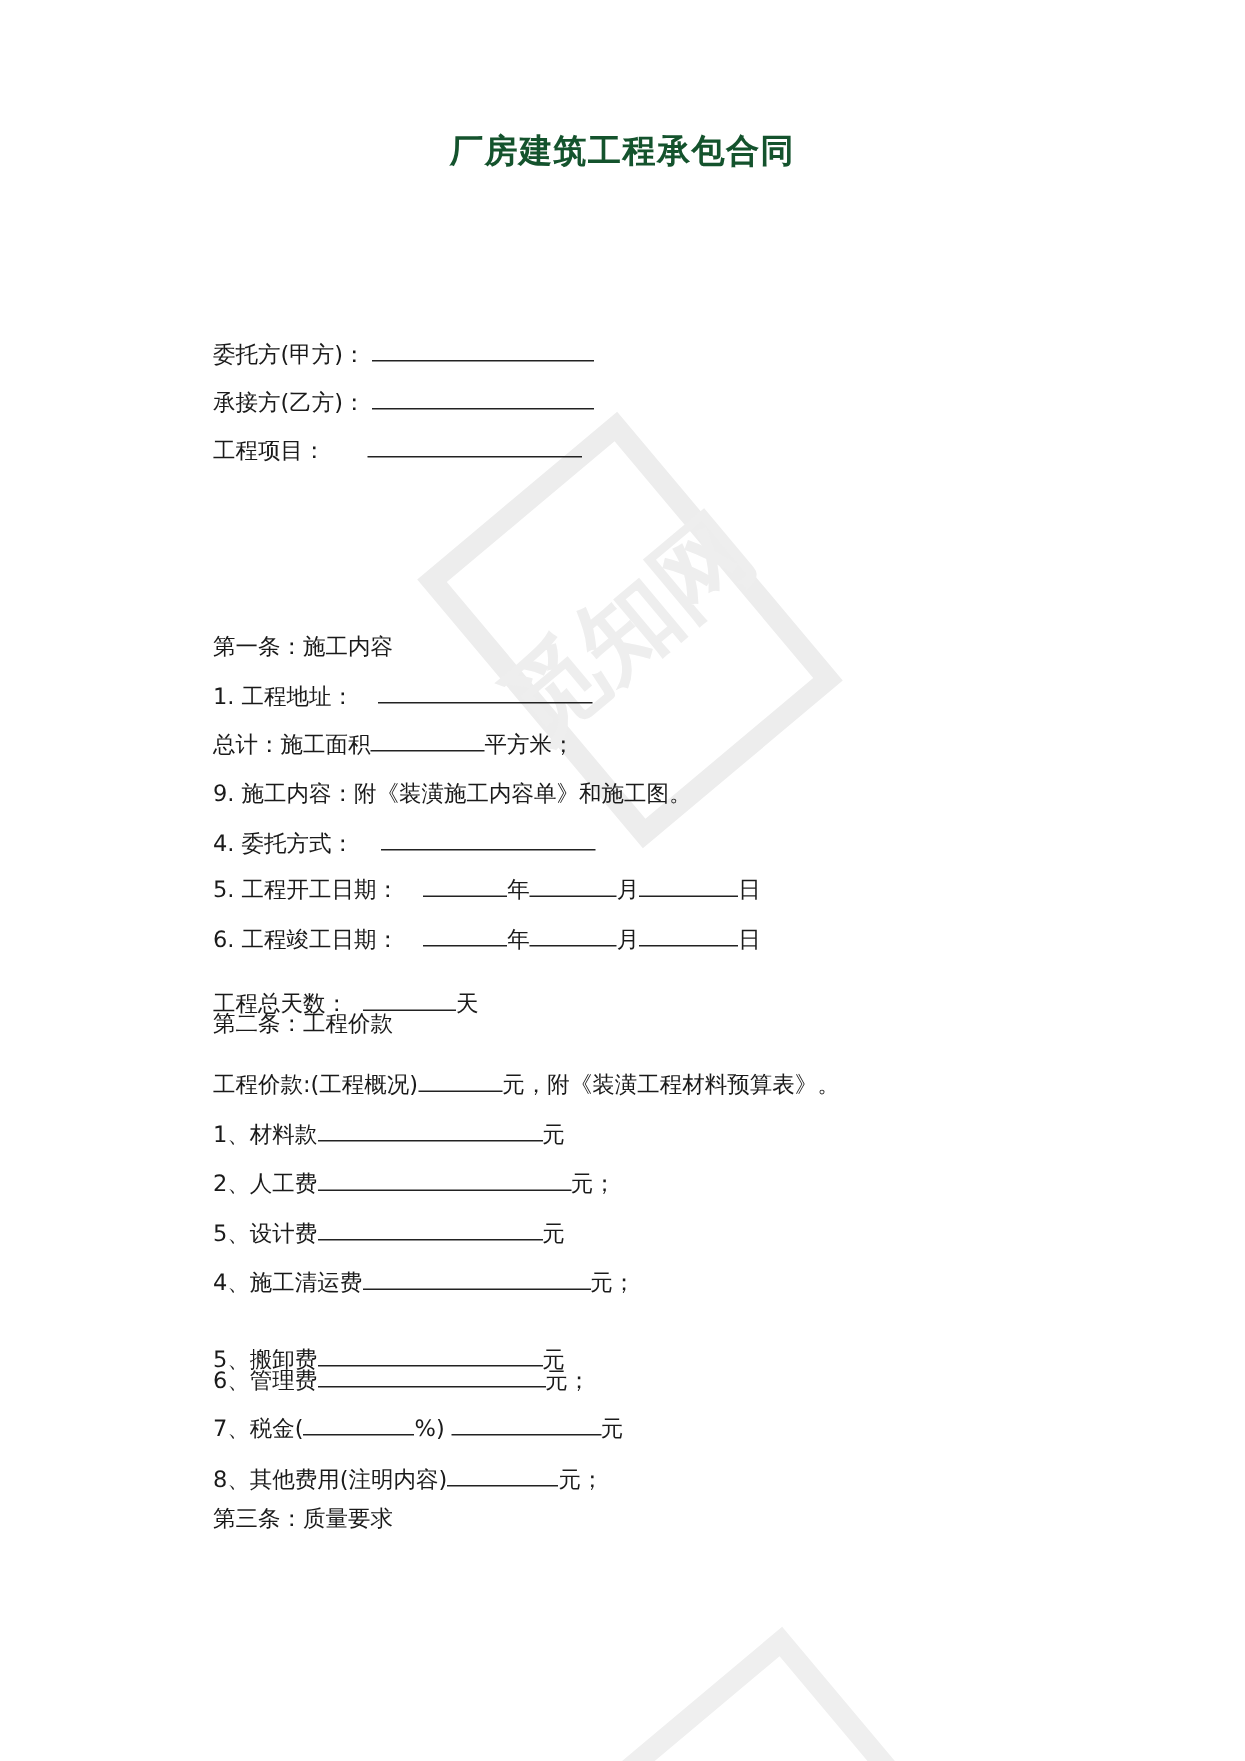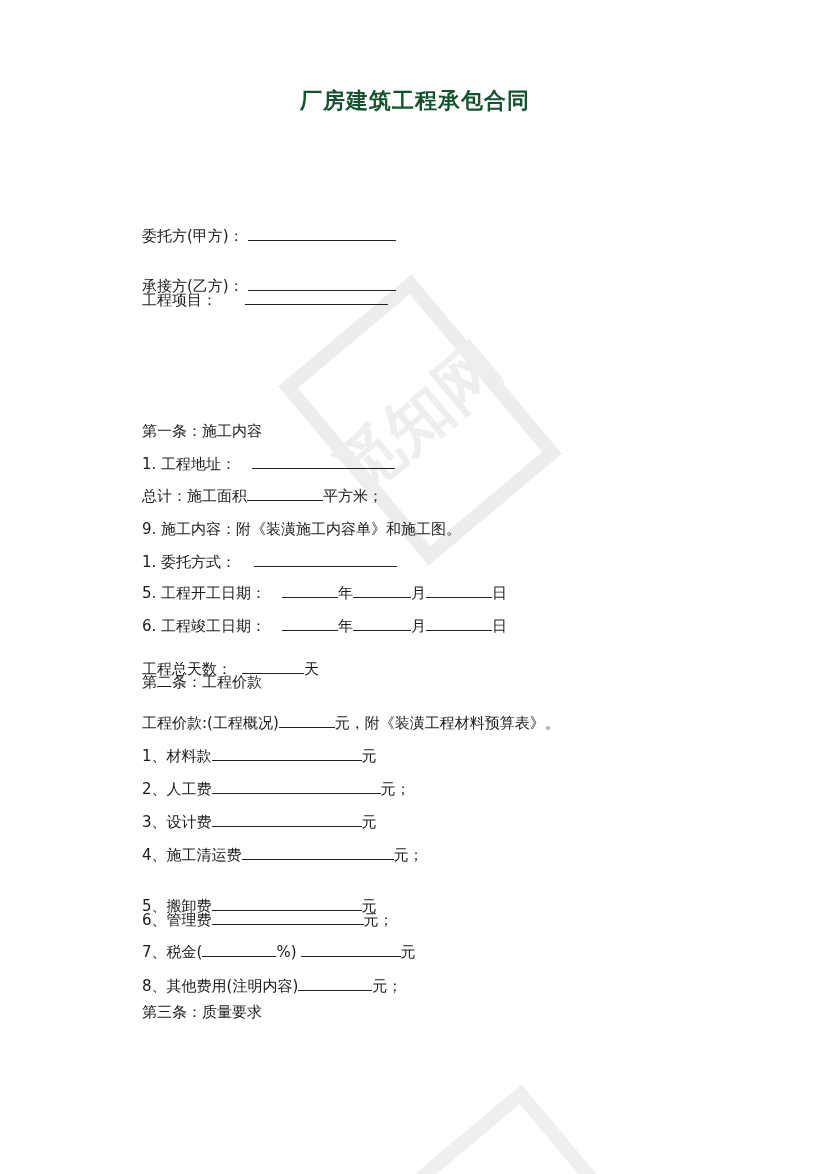--- a/index.html
+++ b/index.html
@@ -28,40 +28,40 @@
   <g transform="rotate(-40 150 150)" fill="none" stroke="#efefef" stroke-width="14">
     <rect x="70" y="40" width="160" height="220"></rect>
   </g>
 </svg>
 
 <div class="title">厂房建筑工程承包合同</div>
 
 <div class="line" style="top:226px">
   <span>委托方(甲方)：</span><span class="blank" style="width:148px;margin-left:4px"></span>
 </div>
-<div class="line" style="top:276px">
+<div class="line" style="top:258px">
   <span>承接方(乙方)：</span><span class="blank" style="width:148px;margin-left:4px"></span>
 </div>
 <div class="line" style="top:290px">
   <span>工程项目：</span><span class="blank" style="width:143px;margin-left:28px"></span>
 </div>
 
 <div class="para" style="top:317px">
 </div>
 
 <div class="line" style="top:421px">第一条：施工内容</div>
 <div class="line" style="top:454px">
   <span>1. 工程地址：</span><span class="blank" style="width:143px;margin-left:16px"></span>
 </div>
 <div class="line" style="top:486px">
   <span>总计：施工面积</span><span class="blank" style="width:76px"></span><span>平方米；</span>
 </div>
 <div class="line" style="top:519px">9. 施工内容：附《装潢施工内容单》和施工图。</div>
 <div class="line" style="top:552px">
-  <span>1. 委托方式：</span><span class="blank" style="width:143px;margin-left:18px"></span>
+  <span>4. 委托方式：</span><span class="blank" style="width:143px;margin-left:18px"></span>
 </div>
 <div class="line" style="top:583px">
   <span>5. 工程开工日期：</span><span class="blank" style="width:56px;margin-left:16px"></span><span>年</span><span class="blank" style="width:58px"></span><span>月</span><span class="blank" style="width:66px"></span><span>日</span>
 </div>
 <div class="line" style="top:616px">
   <span>6. 工程竣工日期：</span><span class="blank" style="width:56px;margin-left:16px"></span><span>年</span><span class="blank" style="width:58px"></span><span>月</span><span class="blank" style="width:66px"></span><span>日</span>
 </div>
 <div class="line" style="top:659px">
   <span>工程总天数：</span><span class="blank" style="width:62px;margin-left:10px"></span><span>天</span>
 </div>
@@ -70,21 +70,21 @@
 <div class="line" style="top:713px">
   <span>工程价款:(工程概况)</span><span class="blank" style="width:56px"></span><span>元，附《装潢工程材料预算表》。</span>
 </div>
 <div class="line" style="top:746px">
   <span>1、材料款</span><span class="blank" style="width:150px"></span><span>元</span>
 </div>
 <div class="line" style="top:779px">
   <span>2、人工费</span><span class="blank" style="width:169px"></span><span>元；</span>
 </div>
 <div class="line" style="top:812px">
-  <span>3、设计费</span><span class="blank" style="width:150px"></span><span>元</span>
+  <span>5、设计费</span><span class="blank" style="width:150px"></span><span>元</span>
 </div>
 <div class="line" style="top:845px">
   <span>4、施工清运费</span><span class="blank" style="width:152px"></span><span>元；</span>
 </div>
 <div class="line" style="top:896px">
   <span>5、搬卸费</span><span class="blank" style="width:150px"></span><span>元</span>
 </div>
 <div class="line" style="top:910px">
   <span>6、管理费</span><span class="blank" style="width:152px"></span><span>元；</span>
 </div>

